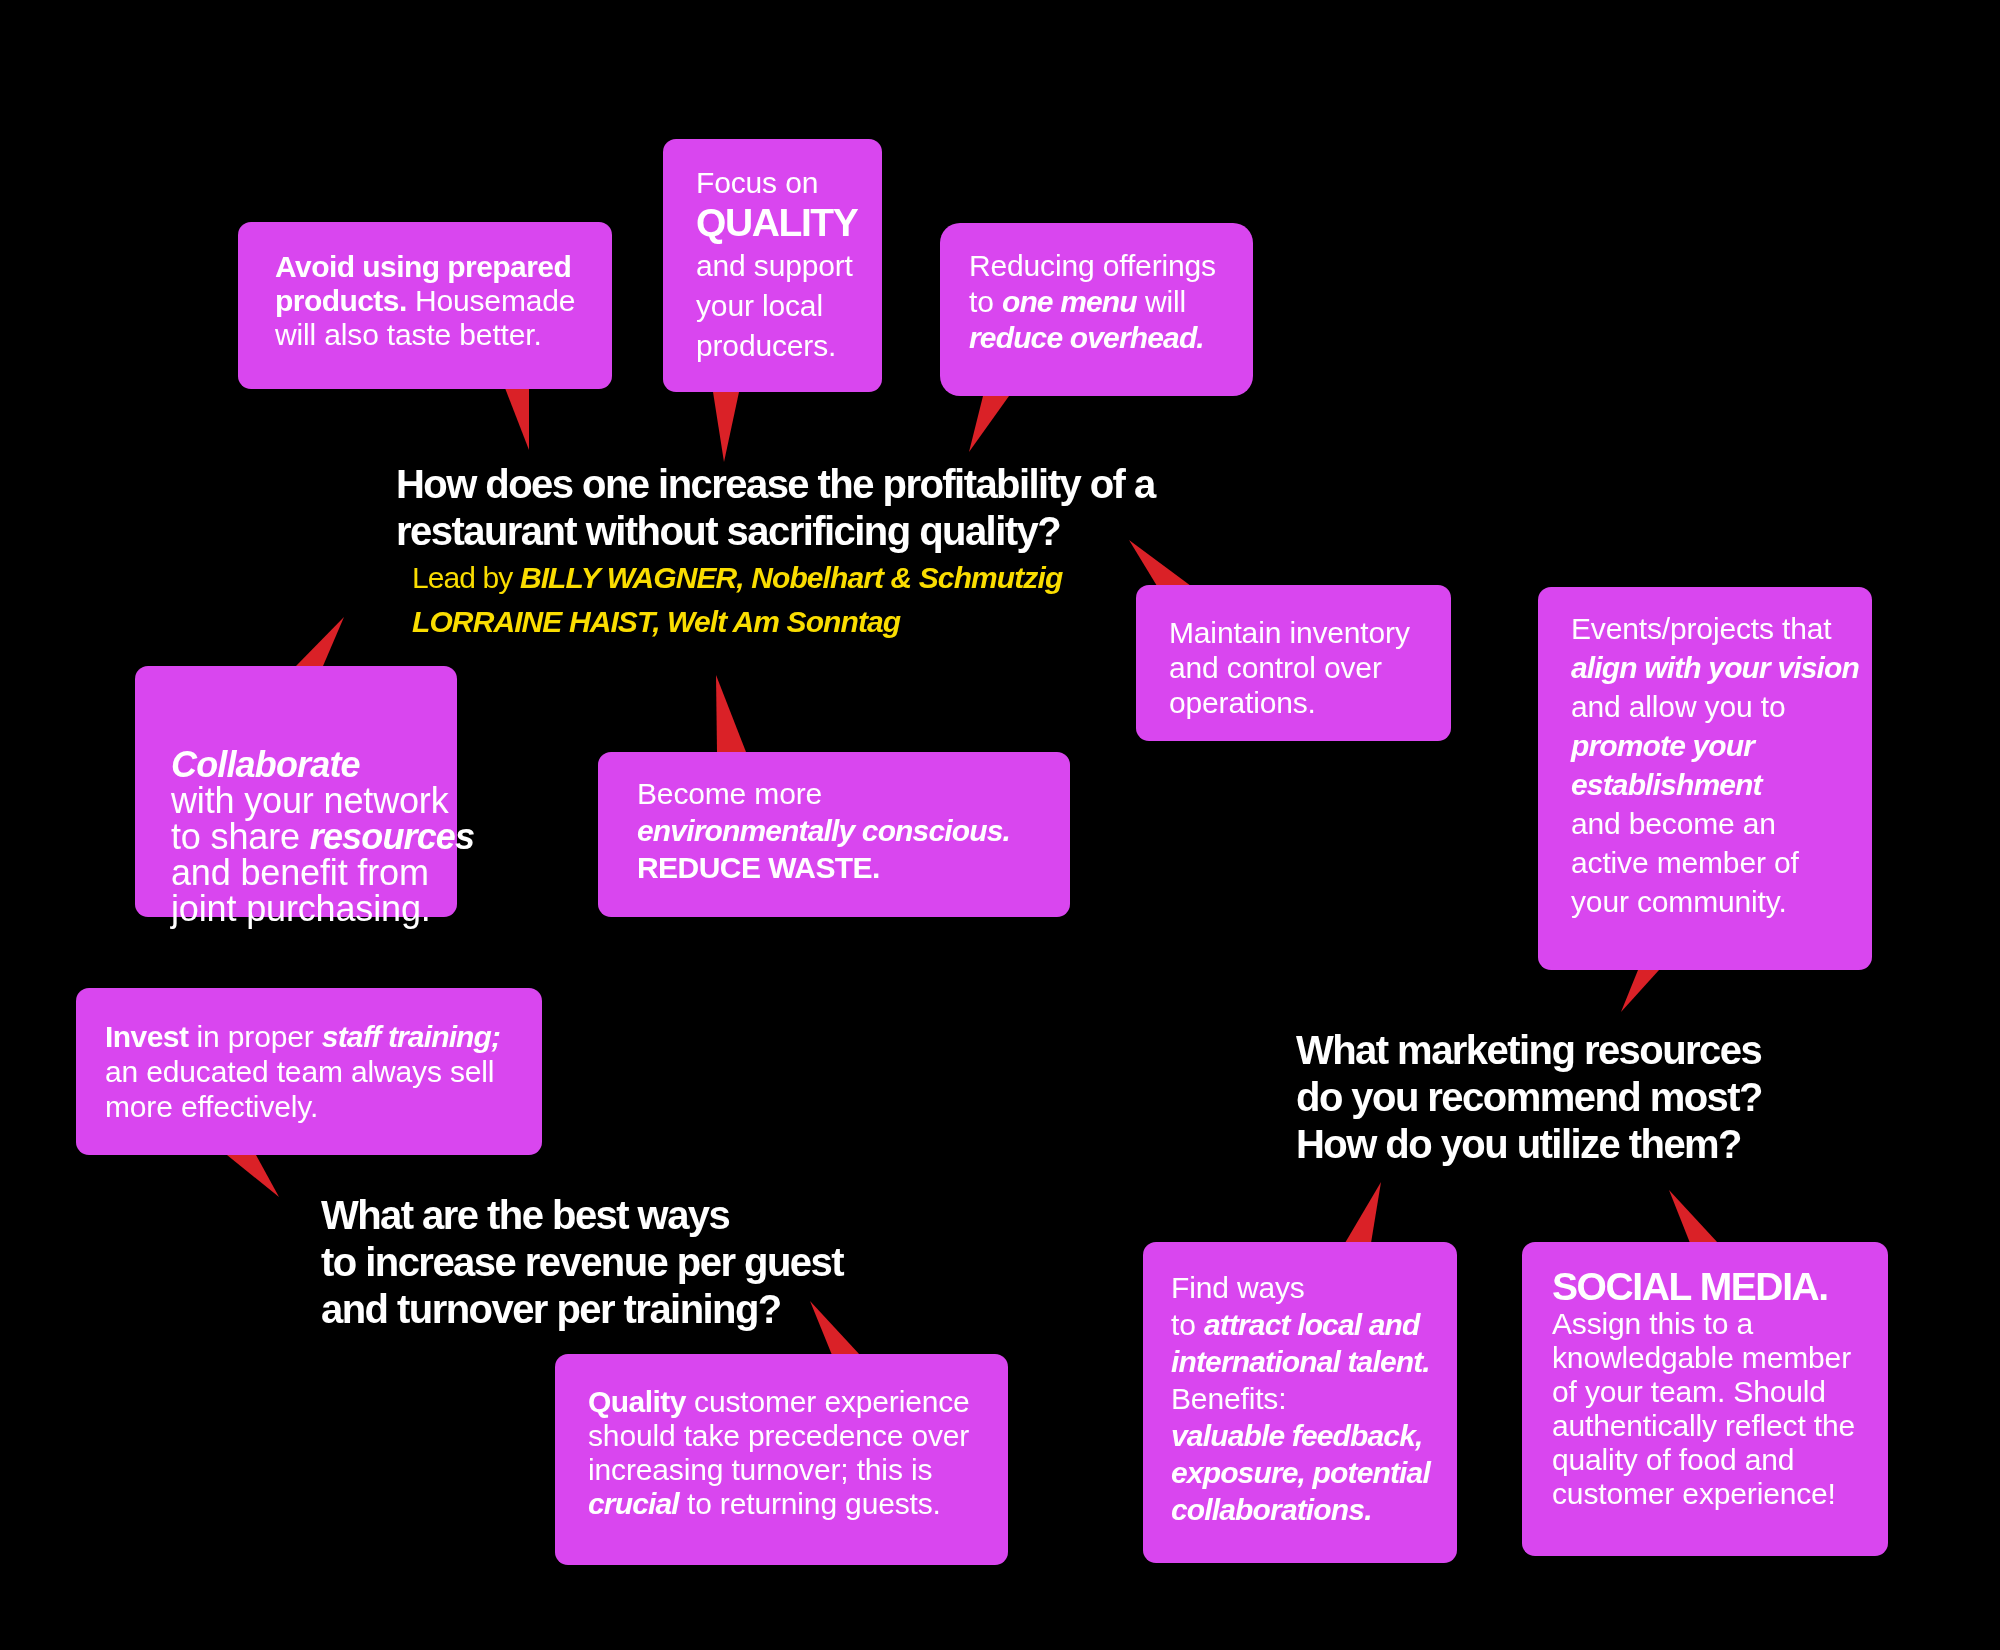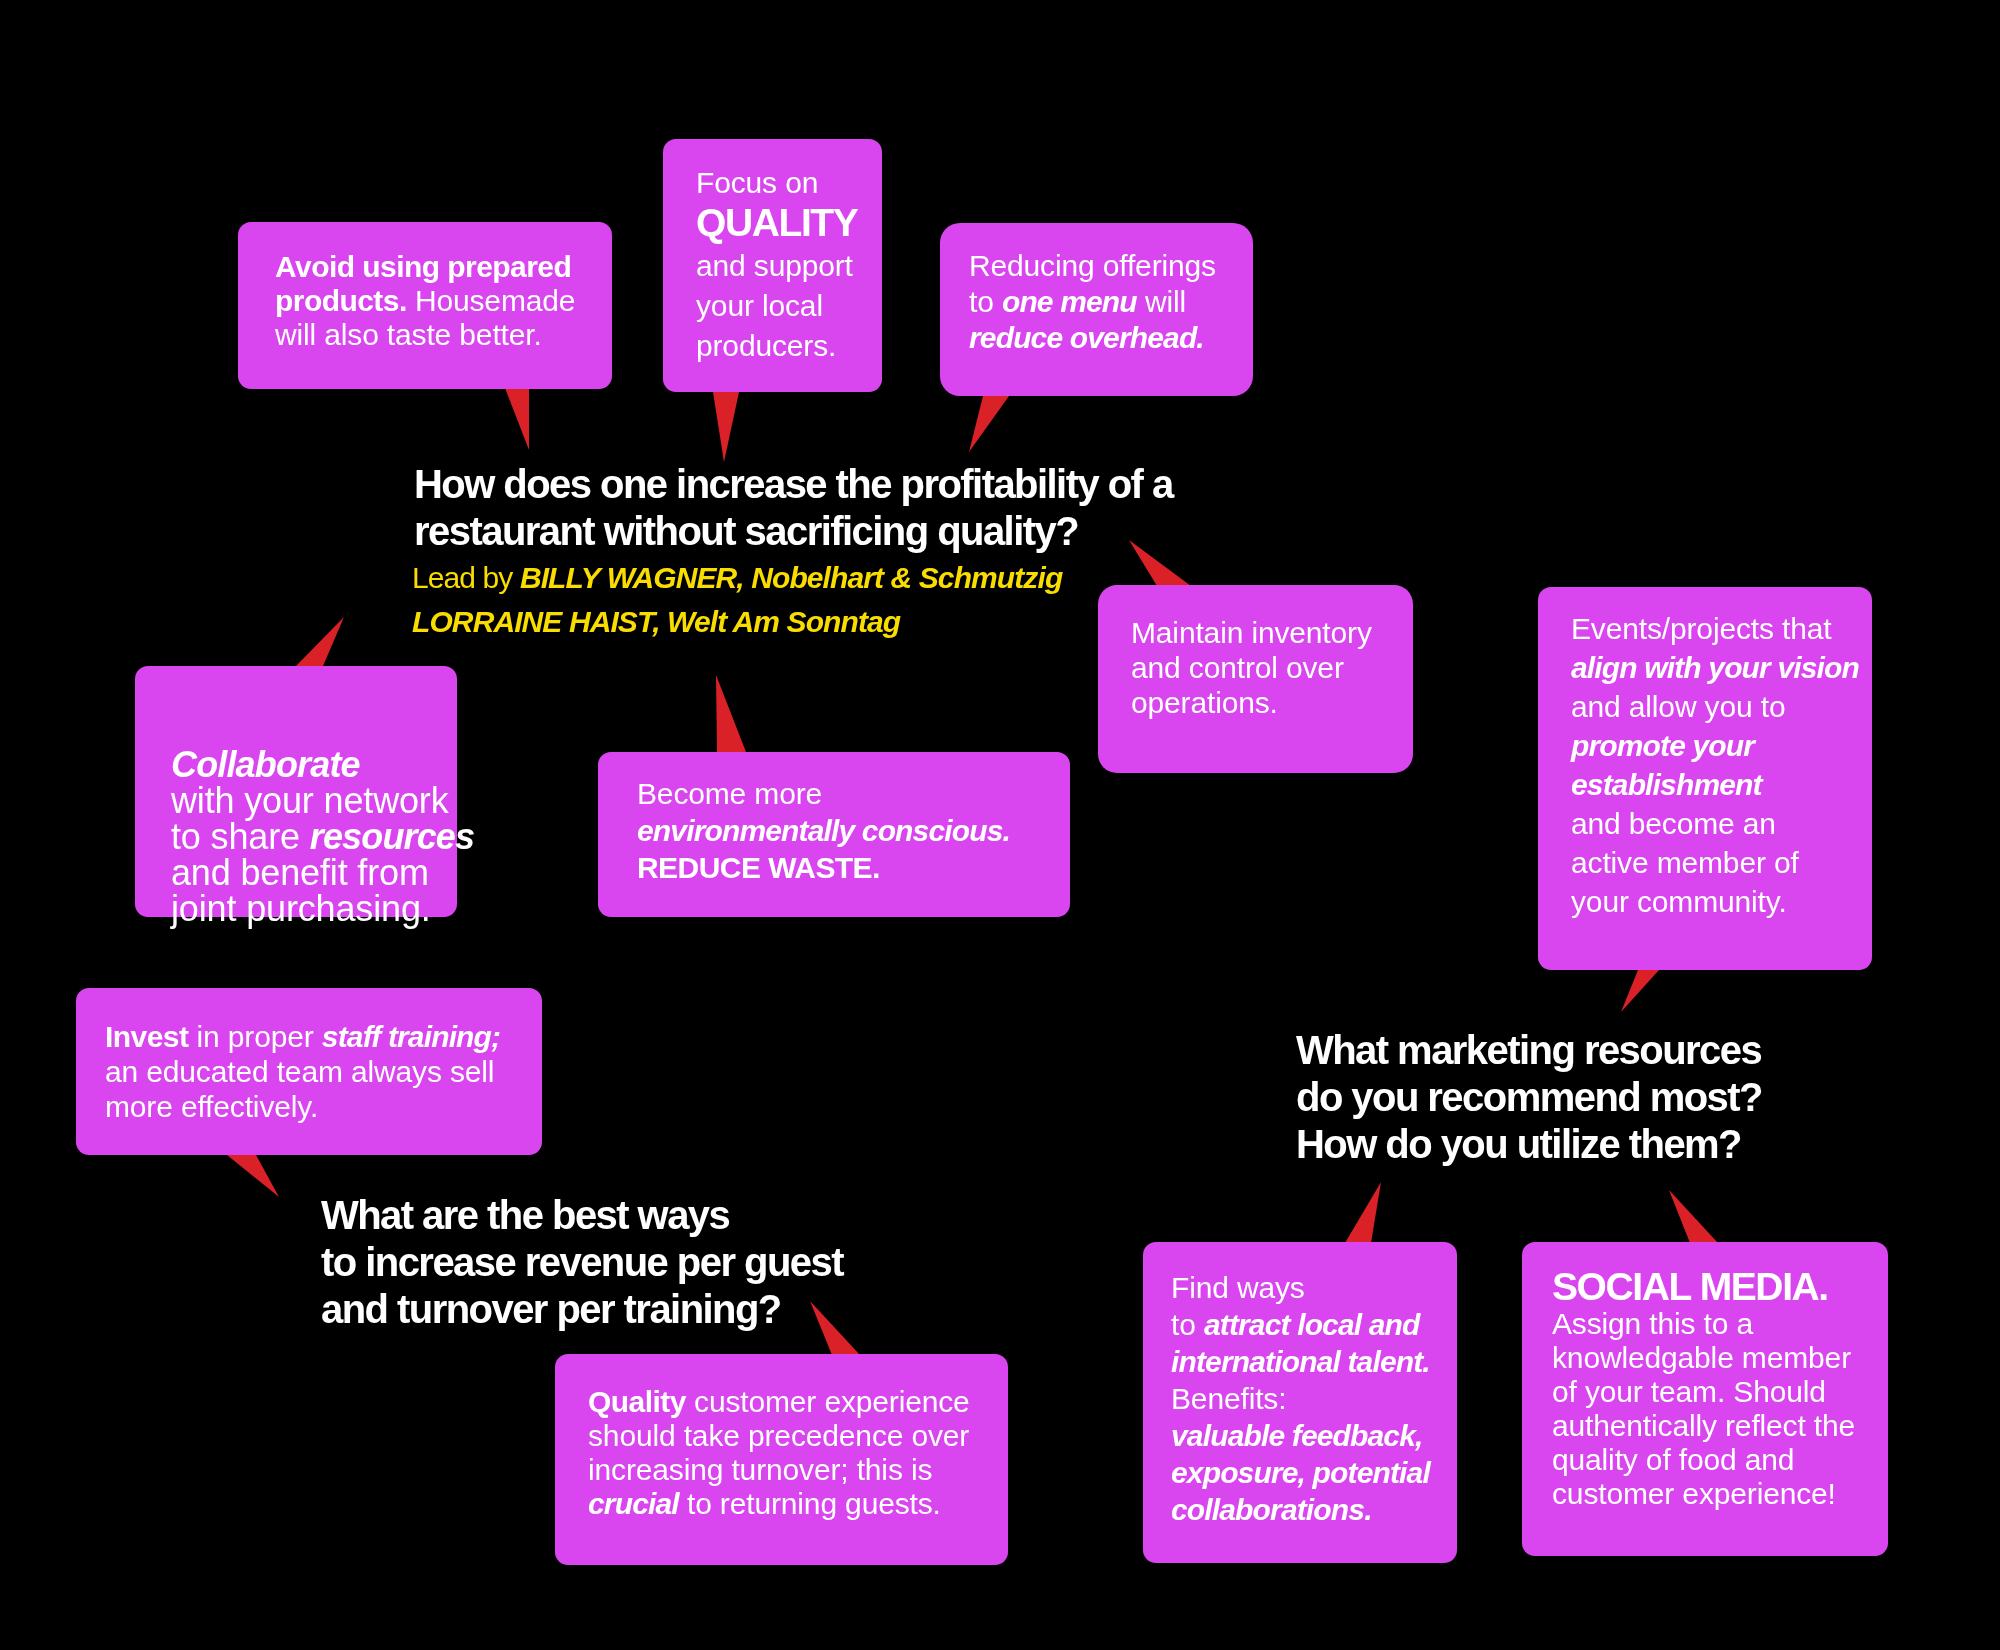--- a/index.html
+++ b/index.html
@@ -55,21 +55,21 @@
         <div class="ln">producers.</div>
       </div>
   </div>
   <div class="bubble" style="left: 940px; top: 223px; width: 313px; height: 173px; border-radius: 20px;">
     <div class="btext" style="left: 29px; top: 25px; font-size: 30px; line-height: 36px;">
         <div class="ln">Reducing offerings</div>
         <div class="ln">to <span class="i">one menu</span> will</div>
         <div class="ln"><span class="i">reduce overhead.</span></div>
       </div>
   </div>
-  <div class="bubble" style="left: 1098px; top: 585px; width: 315px; height: 188px; border-radius: 19px;">
+  <div class="bubble" style="left: 1136px; top: 585px; width: 315px; height: 156px;">
     <div class="btext" style="left: 33px; top: 30px; font-size: 30px; line-height: 35px;">
         <div class="ln">Maintain inventory</div>
         <div class="ln">and control over</div>
         <div class="ln">operations.</div>
       </div>
   </div>
   <div class="bubble" style="left: 1538px; top: 587px; width: 334px; height: 383px;">
     <div class="btext" style="left: 33px; top: 22px; font-size: 30px; line-height: 39px;">
         <div class="ln">Events/projects that</div>
         <div class="ln"><span class="i">align with your vision</span></div>
@@ -128,21 +128,21 @@
         <div class="ln"><span class="B">SOCIAL MEDIA.</span></div>
         <div class="ln">Assign this to a</div>
         <div class="ln">knowledgable member</div>
         <div class="ln">of your team. Should</div>
         <div class="ln">authentically reflect the</div>
         <div class="ln">quality of food and</div>
         <div class="ln">customer experience!</div>
       </div>
   </div>
 
-  <div class="question" style="left: 396px; top: 461px; font-size: 40px; line-height: 47px; margin-left: 18px;">
+  <div class="question" style="left: 396px; top: 461px; font-size: 40px; line-height: 47px;">
       <div class="ln">How does one increase the profitability of a</div>
       <div class="ln">restaurant without sacrificing quality?</div>
     </div>
   <div class="credit" style="left: 396px; top: 556px; font-size: 30px; line-height: 44px;">
       <div class="ln"><span class="reg">Lead by </span>BILLY WAGNER, Nobelhart &amp; Schmutzig</div>
       <div class="ln">LORRAINE HAIST, Welt Am Sonntag</div>
     </div>
 
   <div class="question" style="left: 321px; top: 1192px; font-size: 40px; line-height: 47px;">
       <div class="ln">What are the best ways</div>

